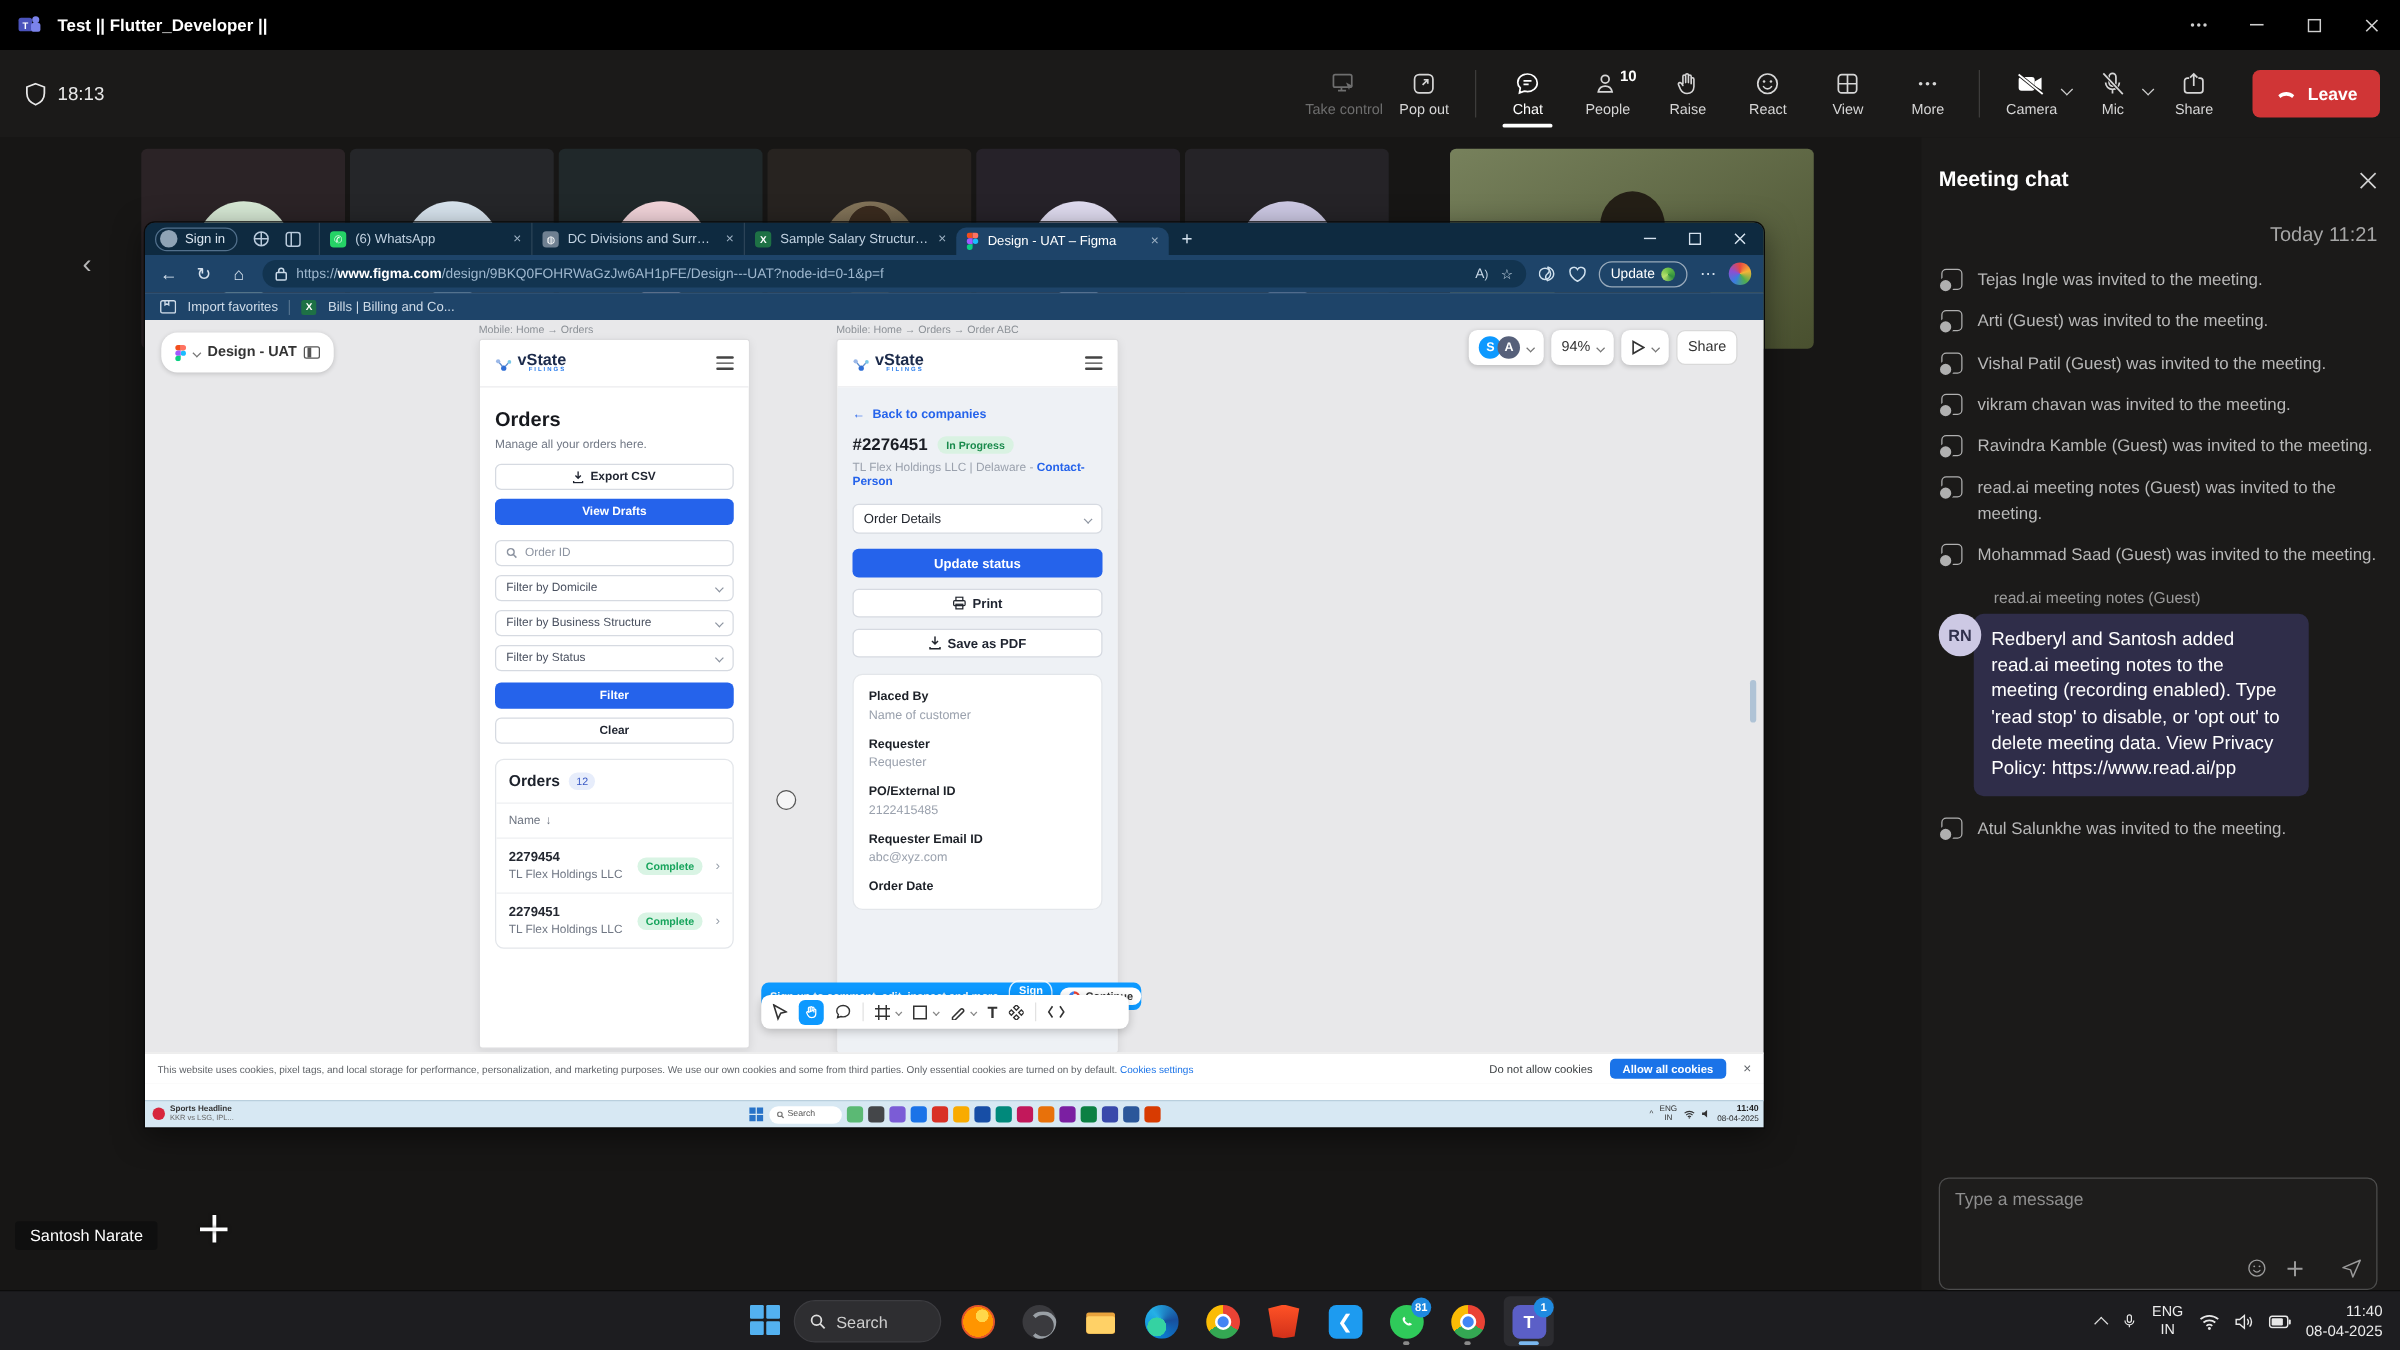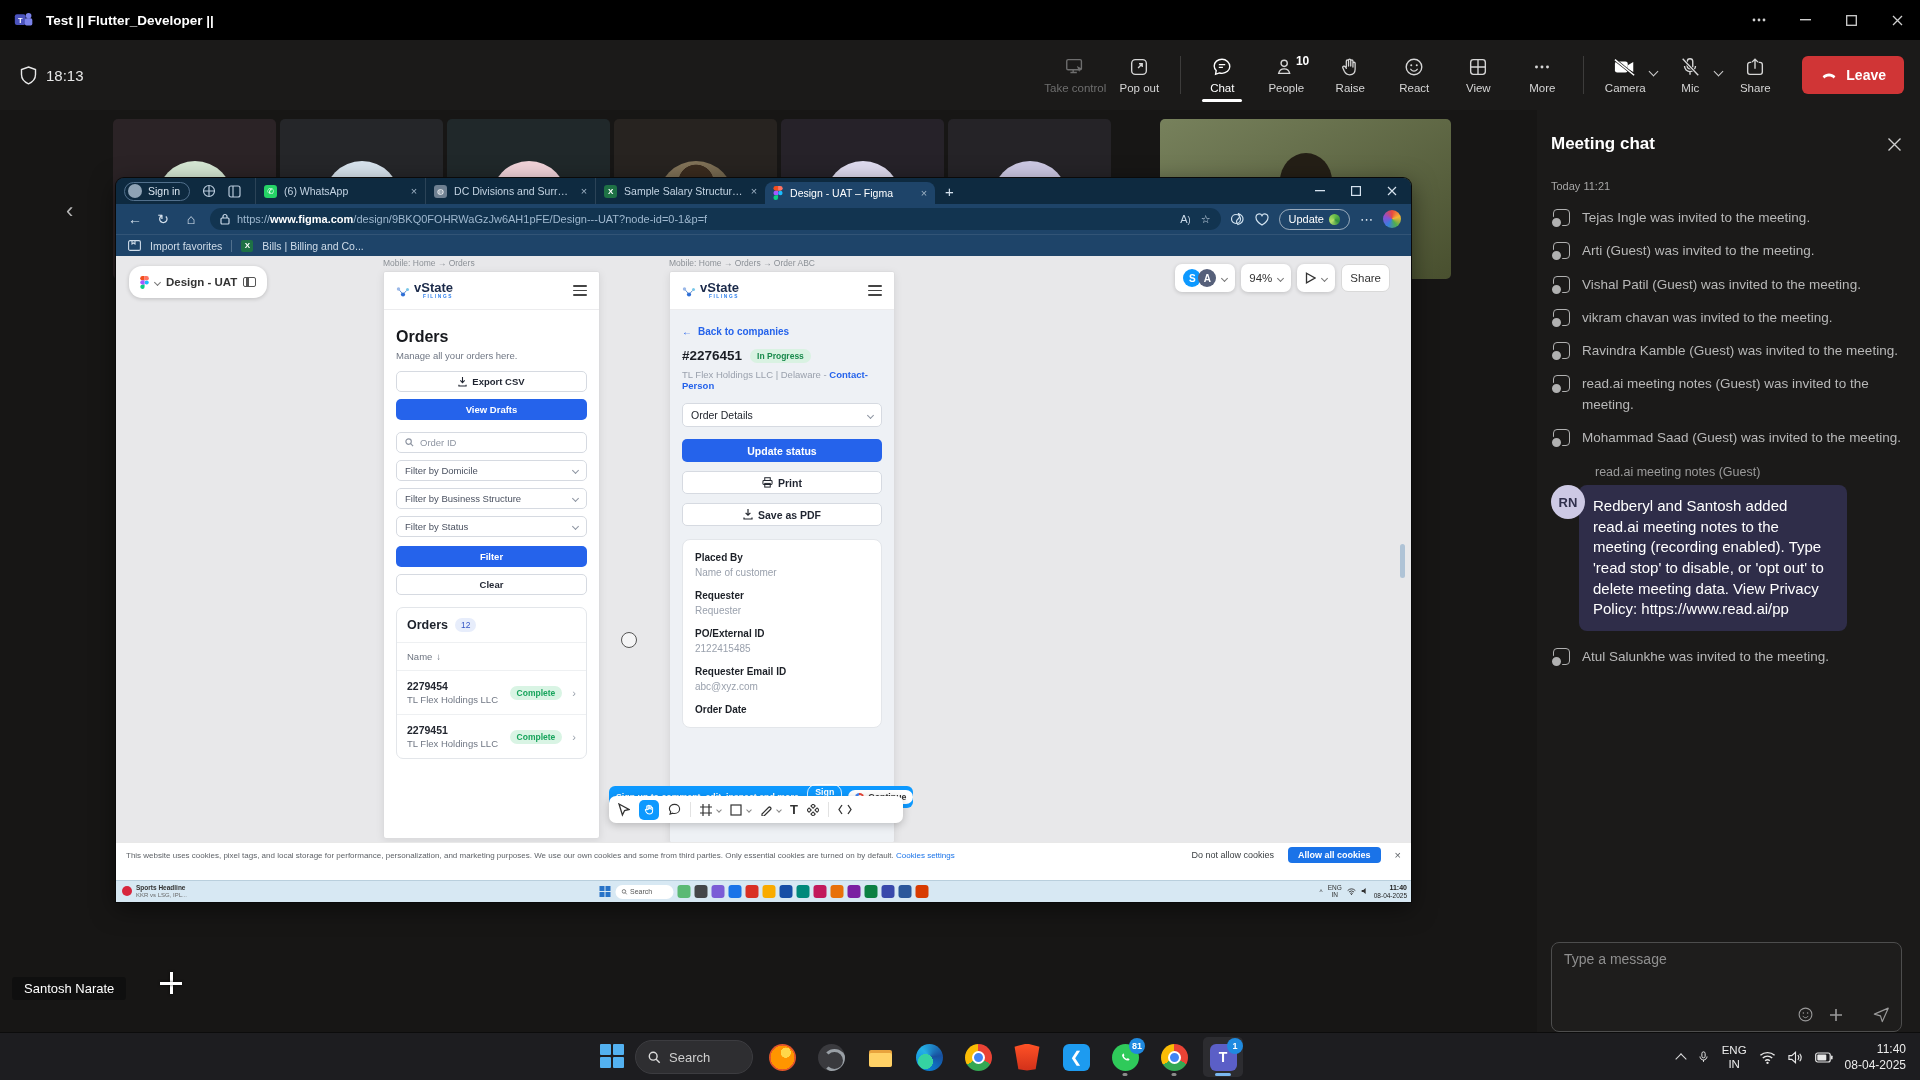--- a/index.html
+++ b/index.html
@@ -161,21 +161,21 @@
   .presenter { position:absolute; left:12px; bottom:32px; background:rgba(15,15,15,.92); color:#fff; font-size:13px; padding:4px 12px; border-radius:3px; z-index:6; }
   .sharecursor { position:absolute; left:160px; bottom:38px; width:22px; height:22px; z-index:7; }
   .sharecursor::before { content:""; position:absolute; left:10px; top:0; width:2.5px; height:22px; background:#fff; box-shadow:0 0 3px rgba(0,0,0,.7); }
   .sharecursor::after { content:""; position:absolute; top:10px; left:0; height:2.5px; width:22px; background:#fff; box-shadow:0 0 3px rgba(0,0,0,.7); }
 
   
   .chatpanel { position:absolute; top:110px; right:0; width:383px; bottom:48px; background:#1b1a19; display:flex; flex-direction:column; padding:0 18px 0 14px; }
   .chat-head { display:flex; align-items:center; margin-top:24px; }
   .chat-title { color:#fff; font-size:17px; font-weight:700; }
   .chat-x { margin-left:auto; color:#cfcfcf; }
-  .chat-date { text-align:left; color:#a6a6a6; font-size:11px; margin-top:26px; }
+  .chat-date { text-align:right; color:#a6a6a6; font-size:16px; margin-top:26px; }
   .events { margin-top:16px; }
   .evt { display:flex; gap:12px; margin-bottom:13px; color:#b8b8b8; font-size:13.5px; line-height:1.5; padding-left:2px; }
   .evt-ic { flex:none; position:relative; width:17px; height:17px; border:1.7px solid #b0b0b0; border-radius:4px; margin-top:1px; }
   .evt-ic::before { content:""; position:absolute; left:-4px; bottom:-4px; width:9px; height:9px; border-radius:50%; background:#b0b0b0; border:2px solid #1b1a19; }
   .sender { color:#9b9b9b; font-size:12.5px; margin:4px 0 6px 44px; }
   .msgrow { display:flex; align-items:flex-start; }
   .rn-av { flex:none; width:34px; height:34px; border-radius:50%; background:#cdc9e4; color:#30304c; font-size:13px; font-weight:700; display:flex; align-items:center; justify-content:center; z-index:2; }
   .bubble { margin-left:-6px; background:#2f2d49; border-radius:8px; padding:11px 14px; color:#fff; font-size:15px; line-height:1.38; width:268px; }
   .evt.after { margin-top:16px; }
   .compose { margin-top:auto; position:relative; border:1px solid #4d4d4d; border-radius:8px; height:90px; background:#1e1d1c; }

